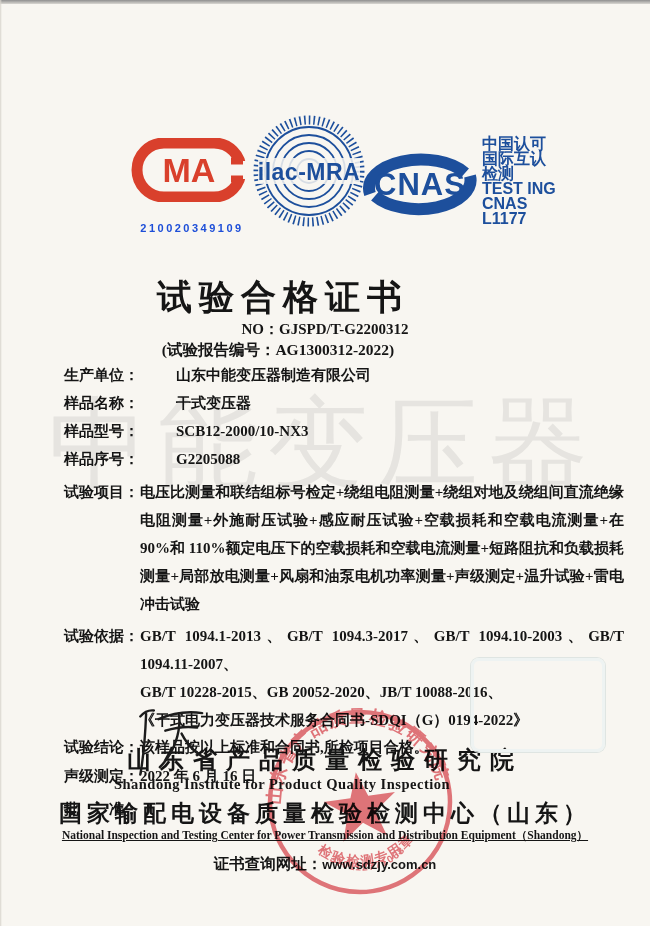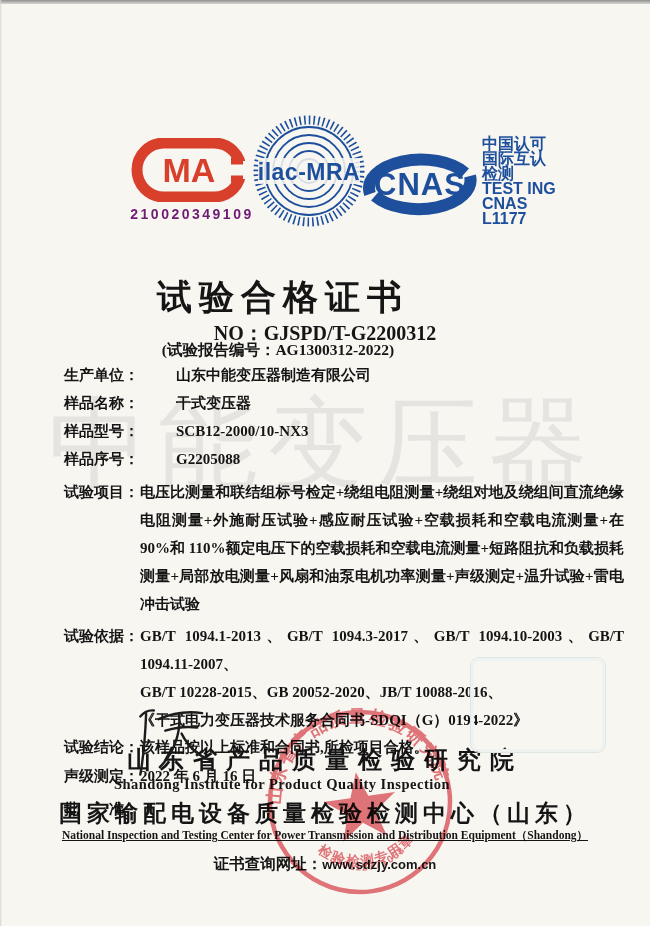--- a/index.html
+++ b/index.html
@@ -8,40 +8,40 @@
     position:relative;width:650px;height:926px;margin:0 auto;
     background:#f8f6f1;overflow:hidden;color:#151515;
   }
   .scan-edge-top{position:absolute;left:0;top:0;width:650px;height:4px;
     background:linear-gradient(#8f8f8f,#d9d7d2);z-index:9;}
   .scan-edge-left{position:absolute;left:0;top:0;width:2px;height:926px;
     background:linear-gradient(90deg,#d8d5cd,rgba(216,213,205,0));z-index:9;}
 
   
   .cma-block{position:absolute;left:128px;top:138px;width:128px;text-align:center;}
-  .cma-number{margin-top:0;font-family:"Liberation Sans",sans-serif;
-    font-weight:bold;font-size:14px;letter-spacing:2.5px;color:#701a75;}
+  .cma-number{margin-top:16px;font-family:"Liberation Sans",sans-serif;
+    font-weight:bold;font-size:11px;letter-spacing:2.5px;color:#1d4ed8;}
   .ilac-logo{position:absolute;left:252px;top:114px;}
   .cnas-logo{position:absolute;left:362px;top:146px;}
   .cnas-text{position:absolute;left:482px;top:136px;width:90px;
     font-family:"Liberation Sans",sans-serif;font-weight:bold;
     font-size:16px;line-height:15px;color:#1d4f9c;}
 
   
   .watermark{
     position:absolute;left:48px;top:378px;z-index:0;
     font-size:100px;font-weight:normal;letter-spacing:10px;white-space:nowrap;
     color:rgba(125,125,125,0.15);
   }
 
   
   .title{position:absolute;left:0;top:274px;width:566px;text-align:center;
     font-size:35px;font-weight:bold;letter-spacing:7px;z-index:1;}
   .cert-no{position:absolute;left:0;top:320px;width:650px;text-align:center;
-    font-size:20px;font-weight:bold;z-index:1;}
+    font-size:15px;font-weight:bold;z-index:1;}
   .report-no{position:absolute;left:0;top:340px;width:556px;text-align:center;
     font-size:15.5px;font-weight:bold;z-index:1;}
 
   
   .fields{position:absolute;left:64px;top:366px;width:560px;z-index:1;}
   .row{display:flex;align-items:flex-start;}
   .row .lbl{flex:0 0 76px;font-weight:bold;font-size:15px;line-height:19px;white-space:nowrap;}
   .row .val{flex:1;font-weight:bold;font-size:15px;line-height:19px;}
   .row.simple{margin-bottom:9px;gap:36px;}
   .row.multi .lbl{line-height:28px;}

